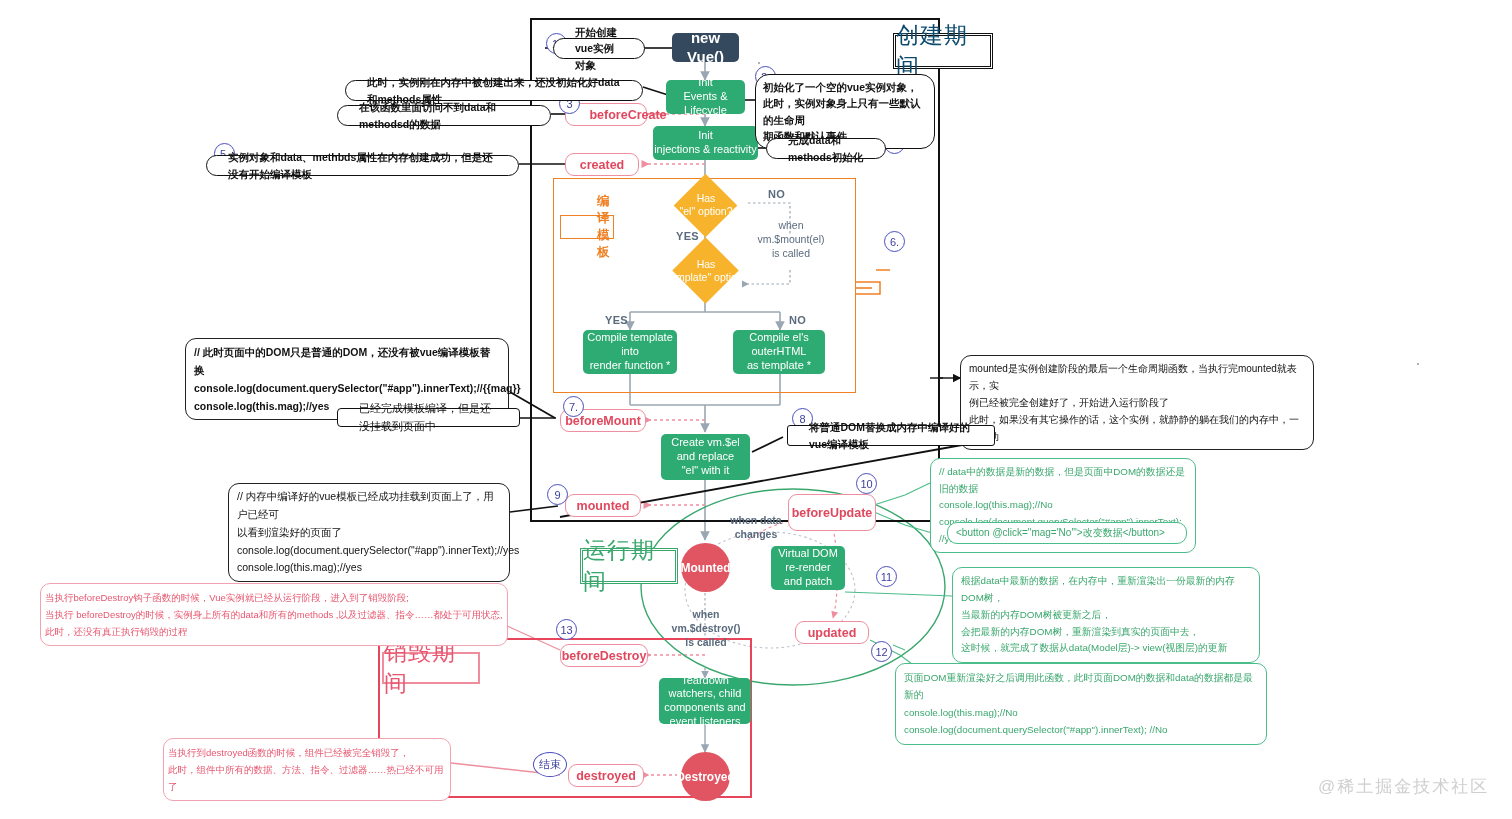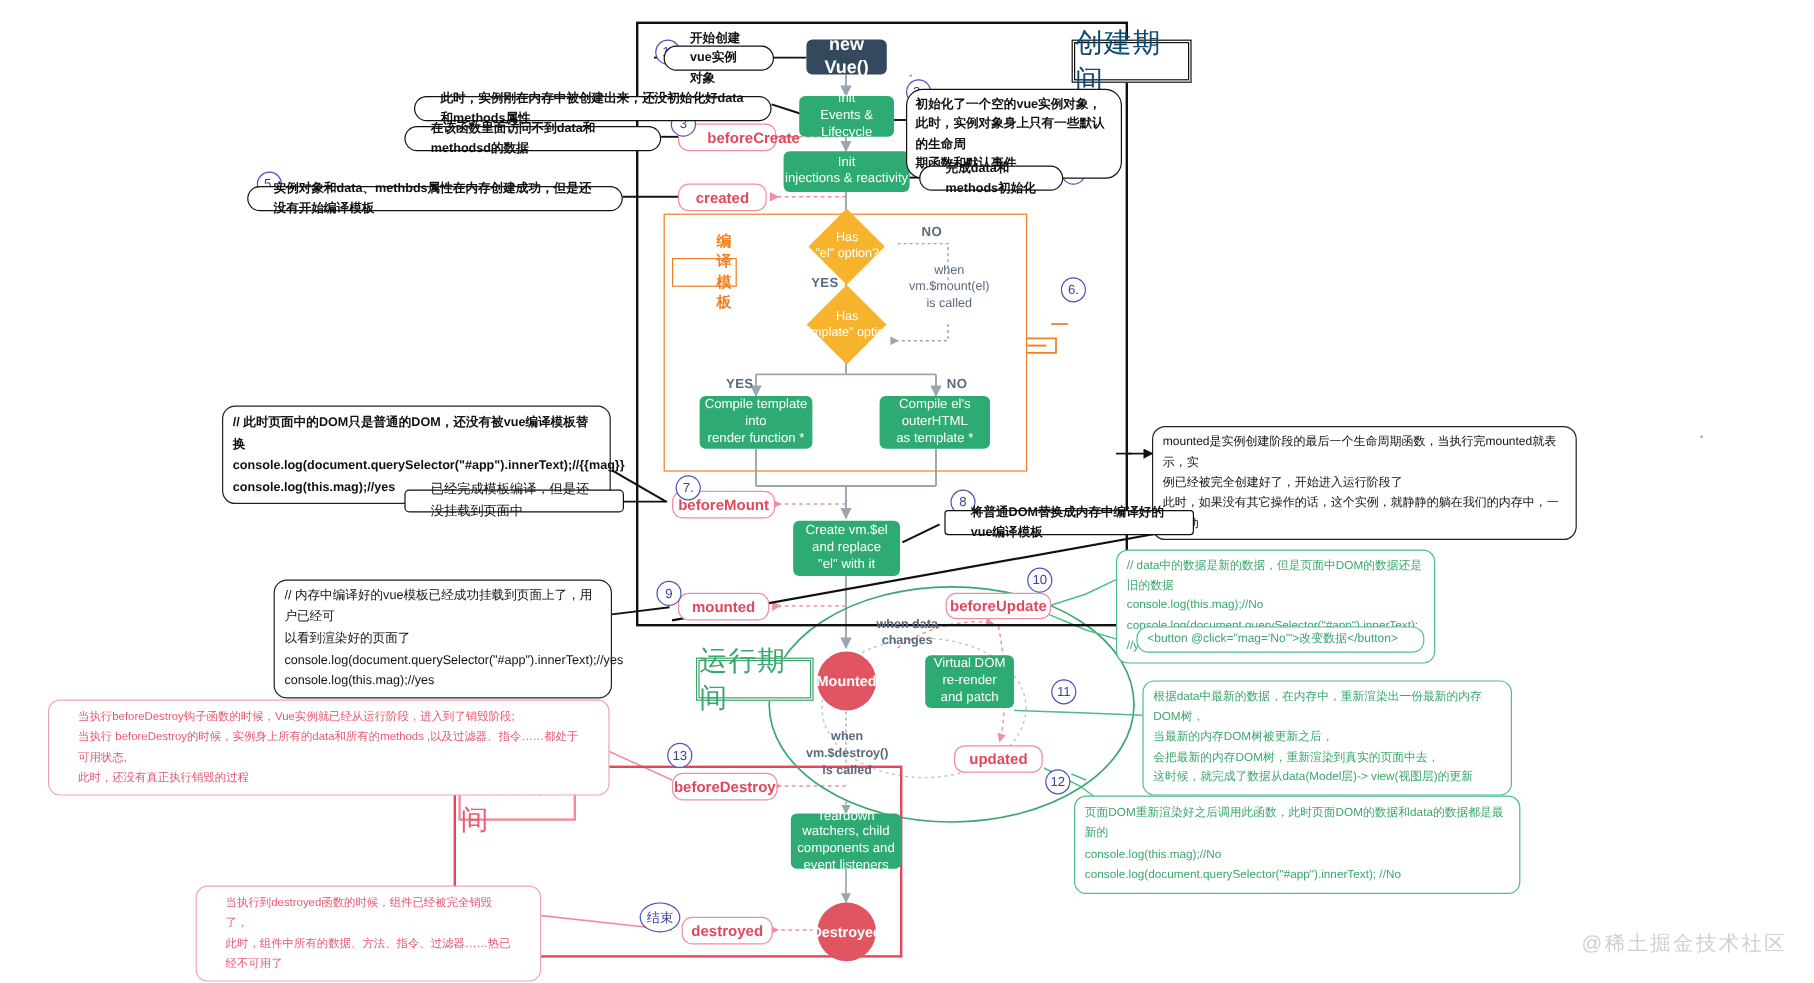--- a/index.html
+++ b/index.html
@@ -51,21 +51,21 @@
      font-weight:bold;padding:4px 7px;}
   .c-black-thin{border:1.6px solid #111;border-radius:13px;color:#111;font-size:11.5px;
      font-weight:bold;padding:2px 21px;}
   .c-black-plain{border:1.4px solid #222;border-radius:11px;color:#111;font-size:11px;
      padding:4px 8px;font-weight:normal;line-height:1.6;}
   .c-orange{border:1.6px solid #ef8024;color:#ef8024;font-size:11px;padding:5px 8px;
      font-weight:bold;line-height:1.7;}
   .c-green{border:1.3px solid #4bbd8a;border-radius:10px;color:#3aa76d;font-size:11px;
      padding:5px 8px;line-height:1.65;}
   .c-red{border:1.3px solid #f0a3b0;border-radius:10px;color:#e8566f;font-size:11px;
-     padding:5px 24px;line-height:1.65;}
+     padding:5px 4px;line-height:1.65;}
 
   .badge{position:absolute;border:1.4px solid #4a4fbf;border-radius:50%;color:#3b3f9e;
      font-size:11px;display:flex;align-items:center;justify-content:center;background:#fff;}
   .badge-oval{position:absolute;border:1.4px solid #4a4fbf;border-radius:50%;color:#3b3f9e;
      font-size:12px;display:flex;align-items:center;justify-content:center;background:#fff;}
 
   .tagbox{border:1.6px solid #ef8024;color:#ef8024;font-size:12.5px;font-weight:bold;
      display:flex;align-items:center;justify-content:center;background:#fff;}
 
   .watermark{color:#cfcfcf;font-size:17px;letter-spacing:2px;}
@@ -217,21 +217,21 @@
 watchers, child
 components and
 event listeners</div>
 
   <div class="abs circle-red" style="left:681px;top:752px;width:49px;height:49px;">Destroyed</div>
 
   <div class="abs hook" style="left:565px;top:103px;width:82px;height:23px;padding-left:44px;">beforeCreate</div>
   <div class="abs hook" style="left:565px;top:153px;width:74px;height:23px;">created</div>
   <div class="abs hook" style="left:560px;top:409px;width:86px;height:23px;">beforeMount</div>
   <div class="abs hook" style="left:565px;top:494px;width:76px;height:23px;">mounted</div>
-  <div class="abs hook" style="left:788px;top:494px;width:88px;height:22px;">beforeUpdate</div>
+  <div class="abs hook" style="left:788px;top:494px;width:88px;height:37px;">beforeUpdate</div>
   <div class="abs hook" style="left:795px;top:621px;width:74px;height:23px;">updated</div>
   <div class="abs hook" style="left:560px;top:644px;width:88px;height:23px;">beforeDestroy</div>
   <div class="abs hook" style="left:568px;top:764px;width:76px;height:23px;">destroyed</div>
 
   <div class="abs lbl" style="left:768px;top:188px;">NO</div>
   <div class="abs lbl" style="left:676px;top:230px;">YES</div>
   <div class="abs lbl-c" style="left:745px;top:218px;width:92px;white-space:pre-line;">when
 vm.$mount(el)
 is called</div>
   <div class="abs lbl" style="left:605px;top:314px;">YES</div>

